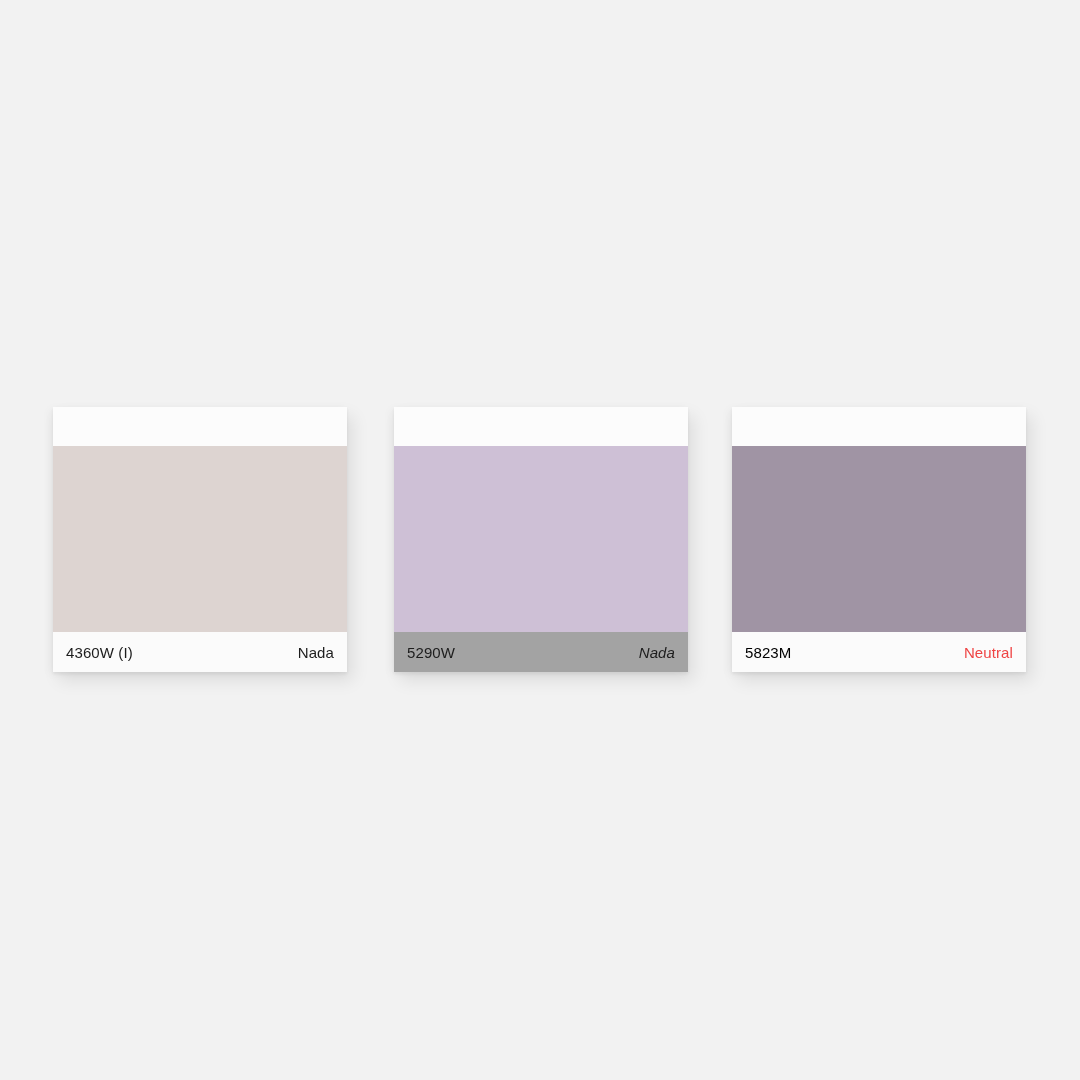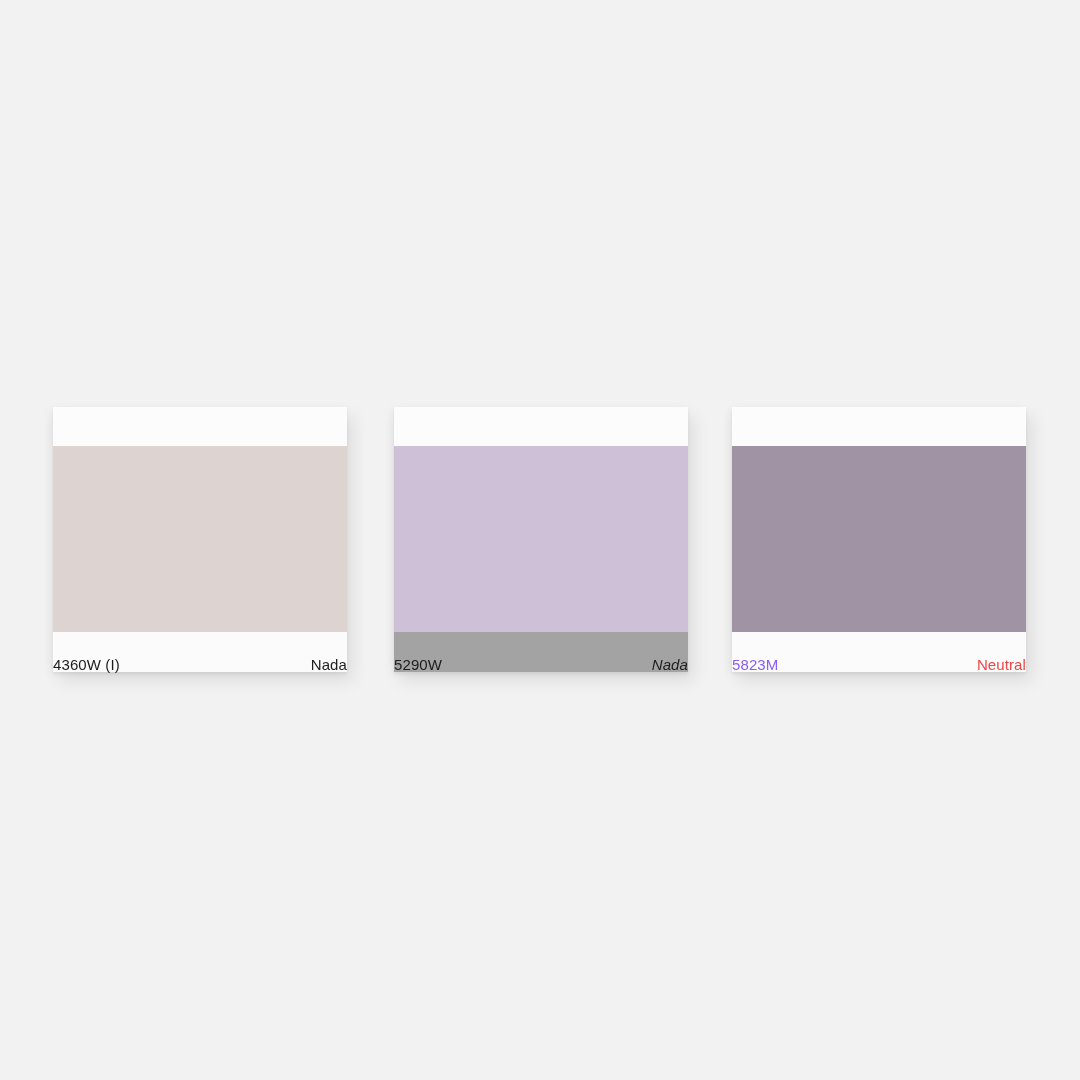--- a/index.html
+++ b/index.html
@@ -49,23 +49,23 @@
   .color-block {
     flex: 1 1 auto;
     width: 100%;
   }
 
   .card-label-strip {
     flex: 0 0 40px;
     height: 40px;
     background: #fbfbfb;
     display: flex;
-    align-items: flex-end;
+    align-items: center;
     justify-content: space-between;
-    padding: 0 0;
+    padding: 0 13px;
     box-sizing: border-box;
   }
 
   .label-code,
   .label-name {
     font-size: 15px;
     line-height: 1;
     color: #1d1d1d;
     letter-spacing: 0.1px;
     white-space: nowrap;
@@ -95,18 +95,18 @@
     <div class="card-label-strip" style="background: #a3a3a3;">
       <span class="label-code" style="color: rgb(29, 29, 29);">5290W</span>
       <span class="label-name" style="color: rgb(29, 29, 29); font-style: italic;">Nada</span>
     </div>
   </div>
 
   <div class="swatch-card" id="card-3">
     <div class="card-top-strip" style="background: rgb(252, 252, 252);"></div>
     <div class="color-block" style="background: rgb(160, 148, 164);"></div>
     <div class="card-label-strip" style="background: rgb(251, 251, 251);">
-      <span class="label-code" style="color: #8b5cf6;">5823M</span>
+      <span class="label-code" style="color: #000000;">5823M</span>
       <span class="label-name" style="color: #ef4444;">Neutral</span>
     </div>
   </div>
 
 </div>
 
 </body></html>

